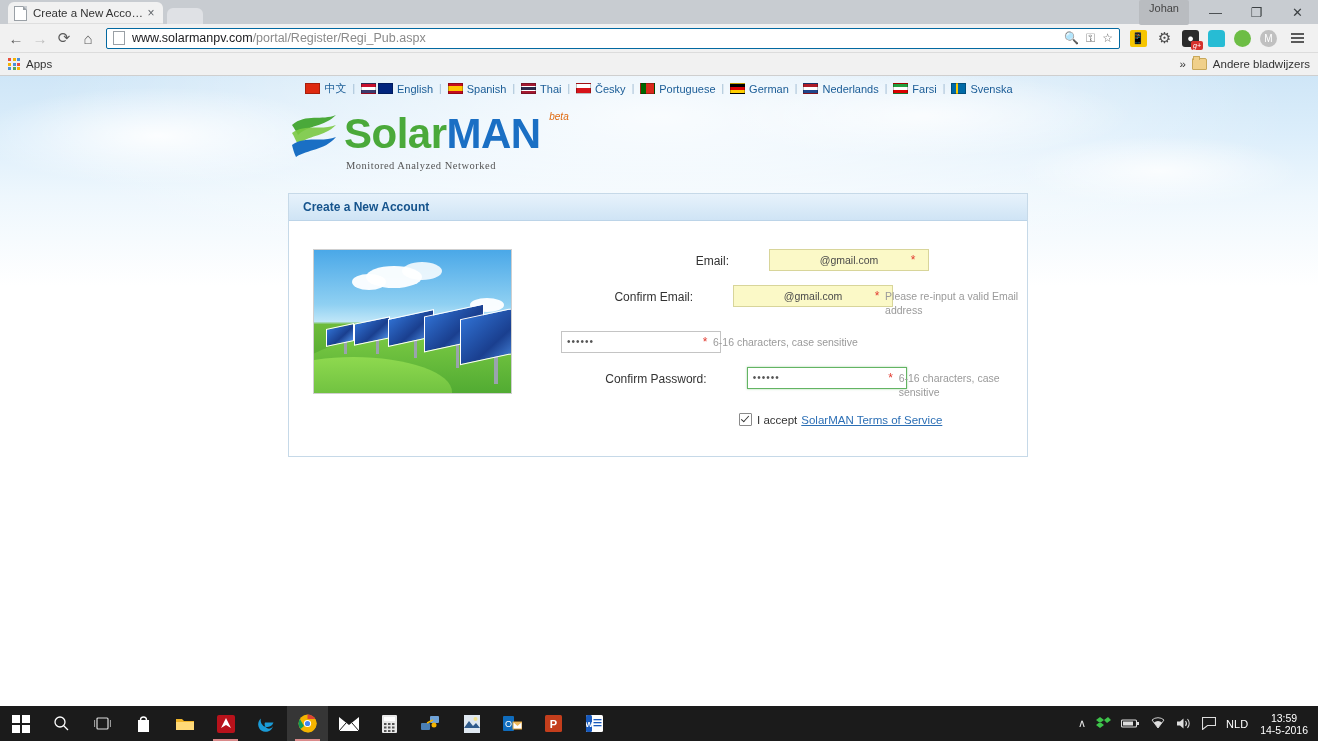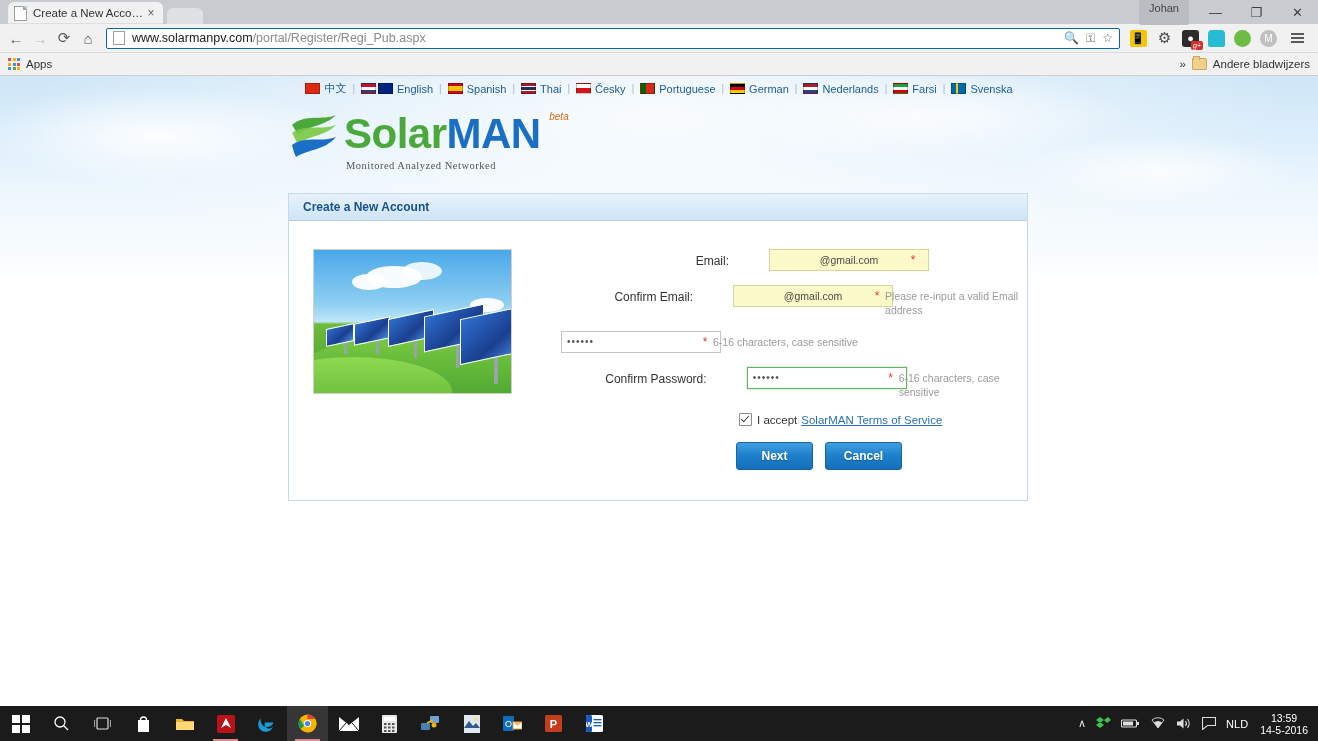--- a/index.html
+++ b/index.html
@@ -434,24 +434,20 @@
             <div class="star">*</div>
             <div class="hint">6-16 characters, case sensitive</div>
           </div>
 
           <div class="accept-row">
             <span class="cbx"></span>
             <span>I accept</span>
             <a class="tos-link" href="#">SolarMAN Terms of Service</a>
           </div>
 
-          <div class="btn-row">
-            <div class="btn">Next</div>
-            <div class="btn">Cancel</div>
-          </div>
 
         </div>
       </div>
     </div>
   </div>
 </div>
 
 <div class="taskbar">
   <div class="tb-item">
     <span class="win-logo">

